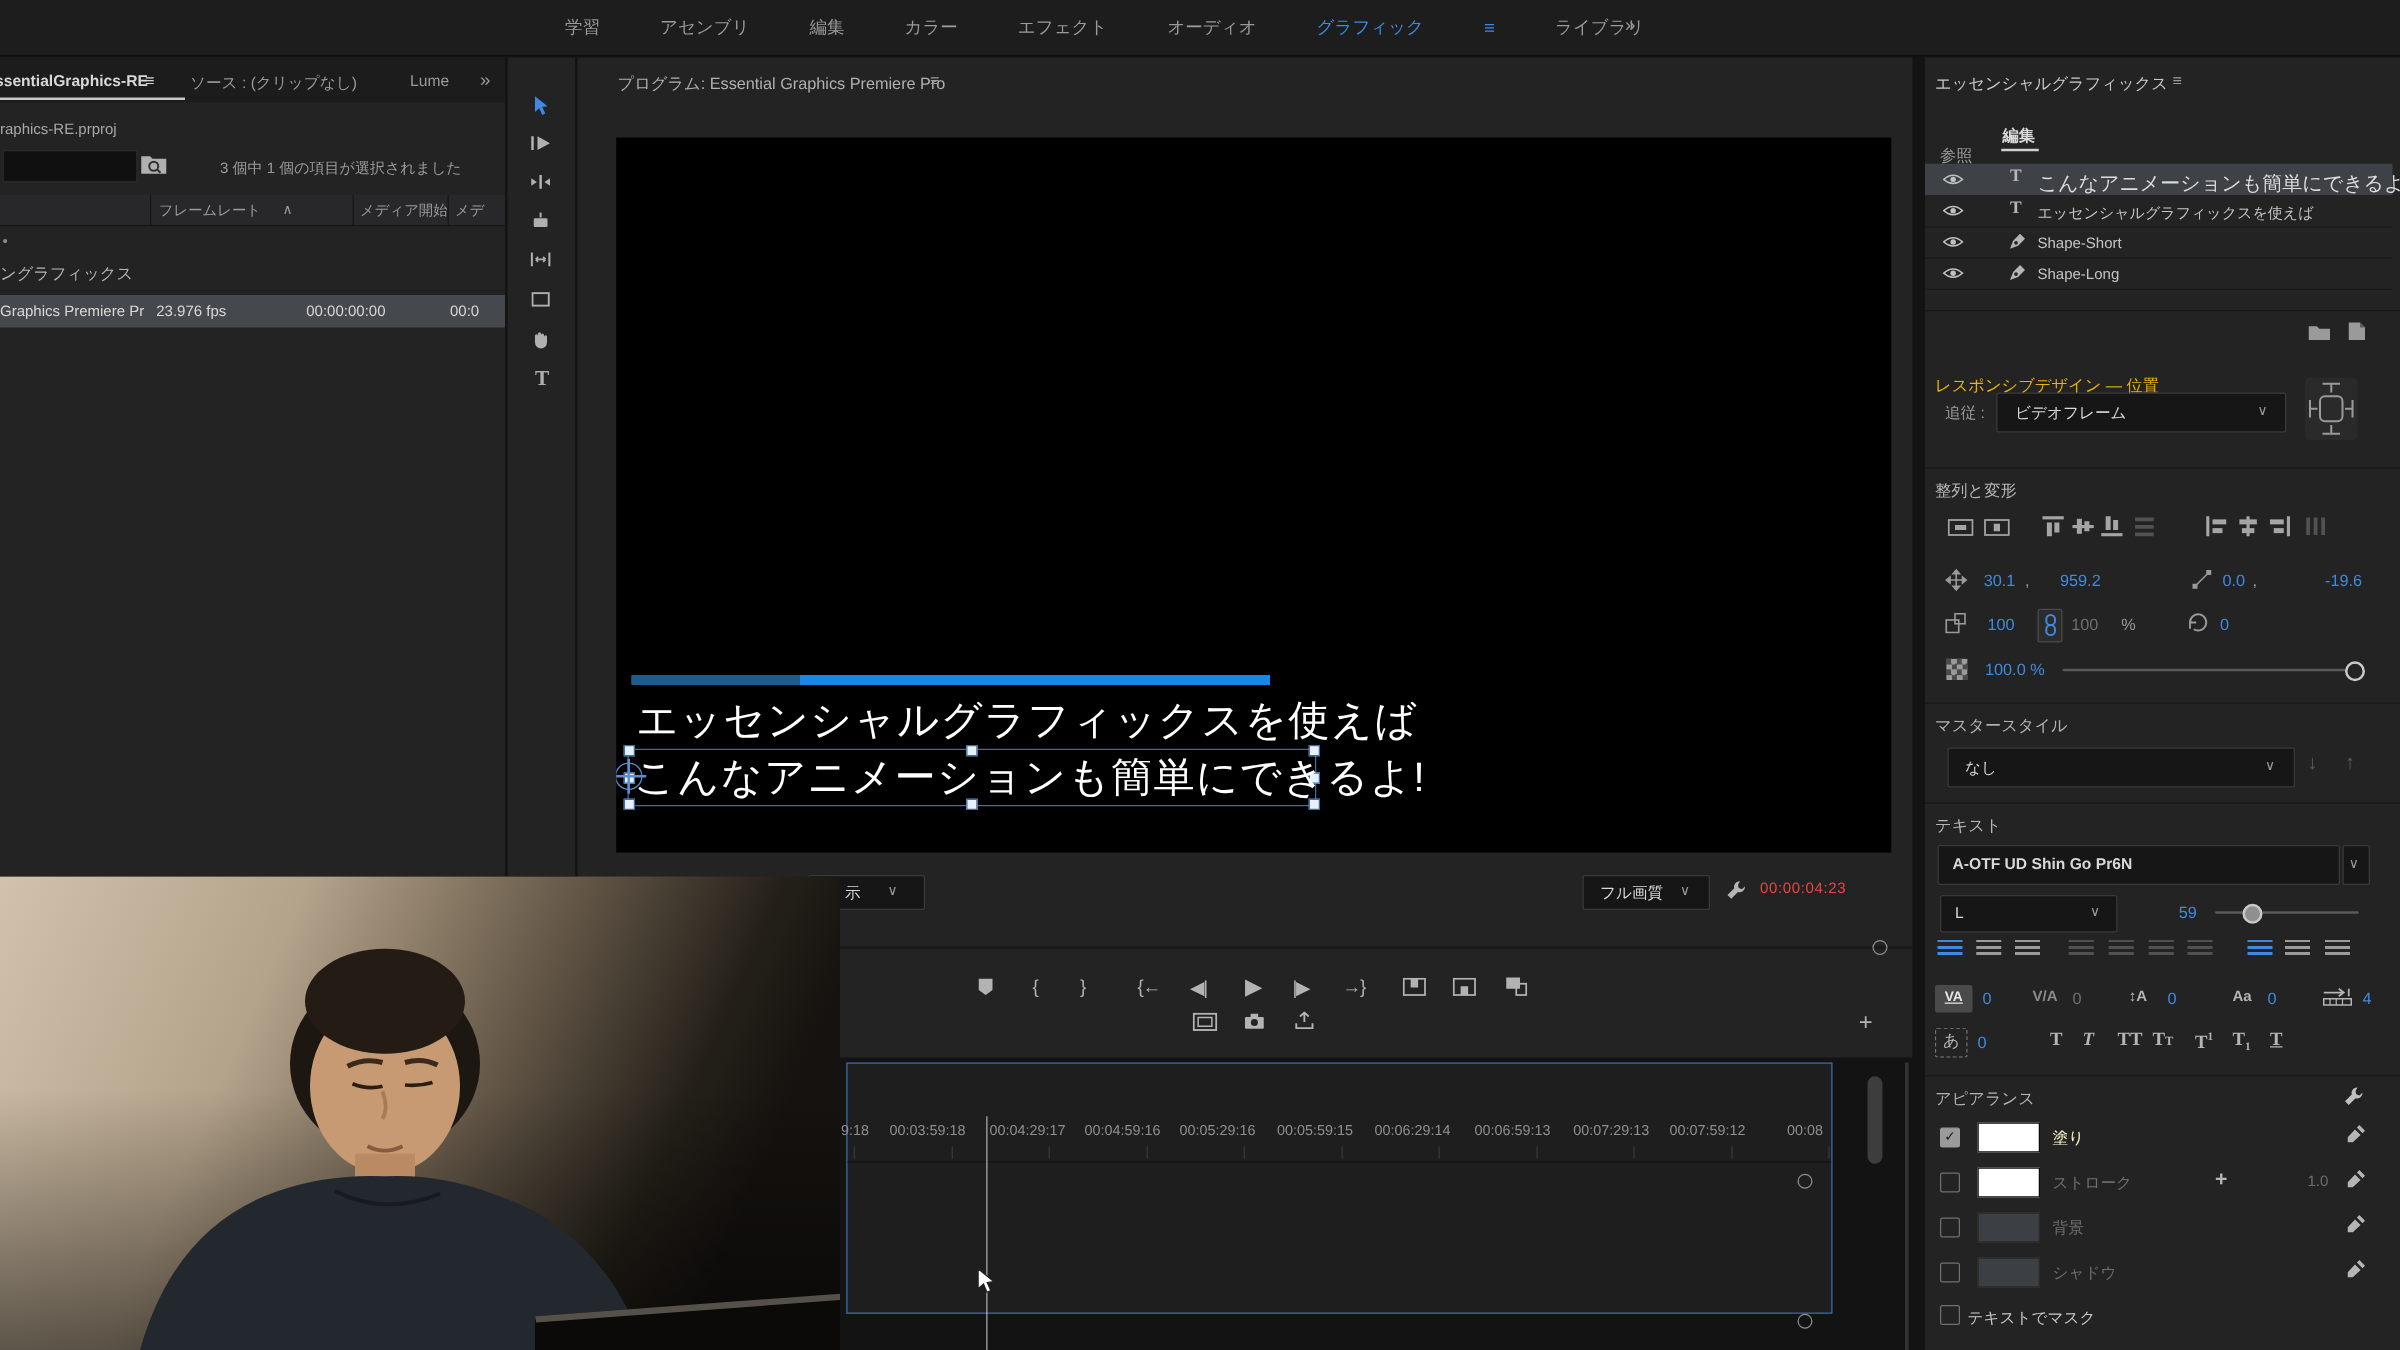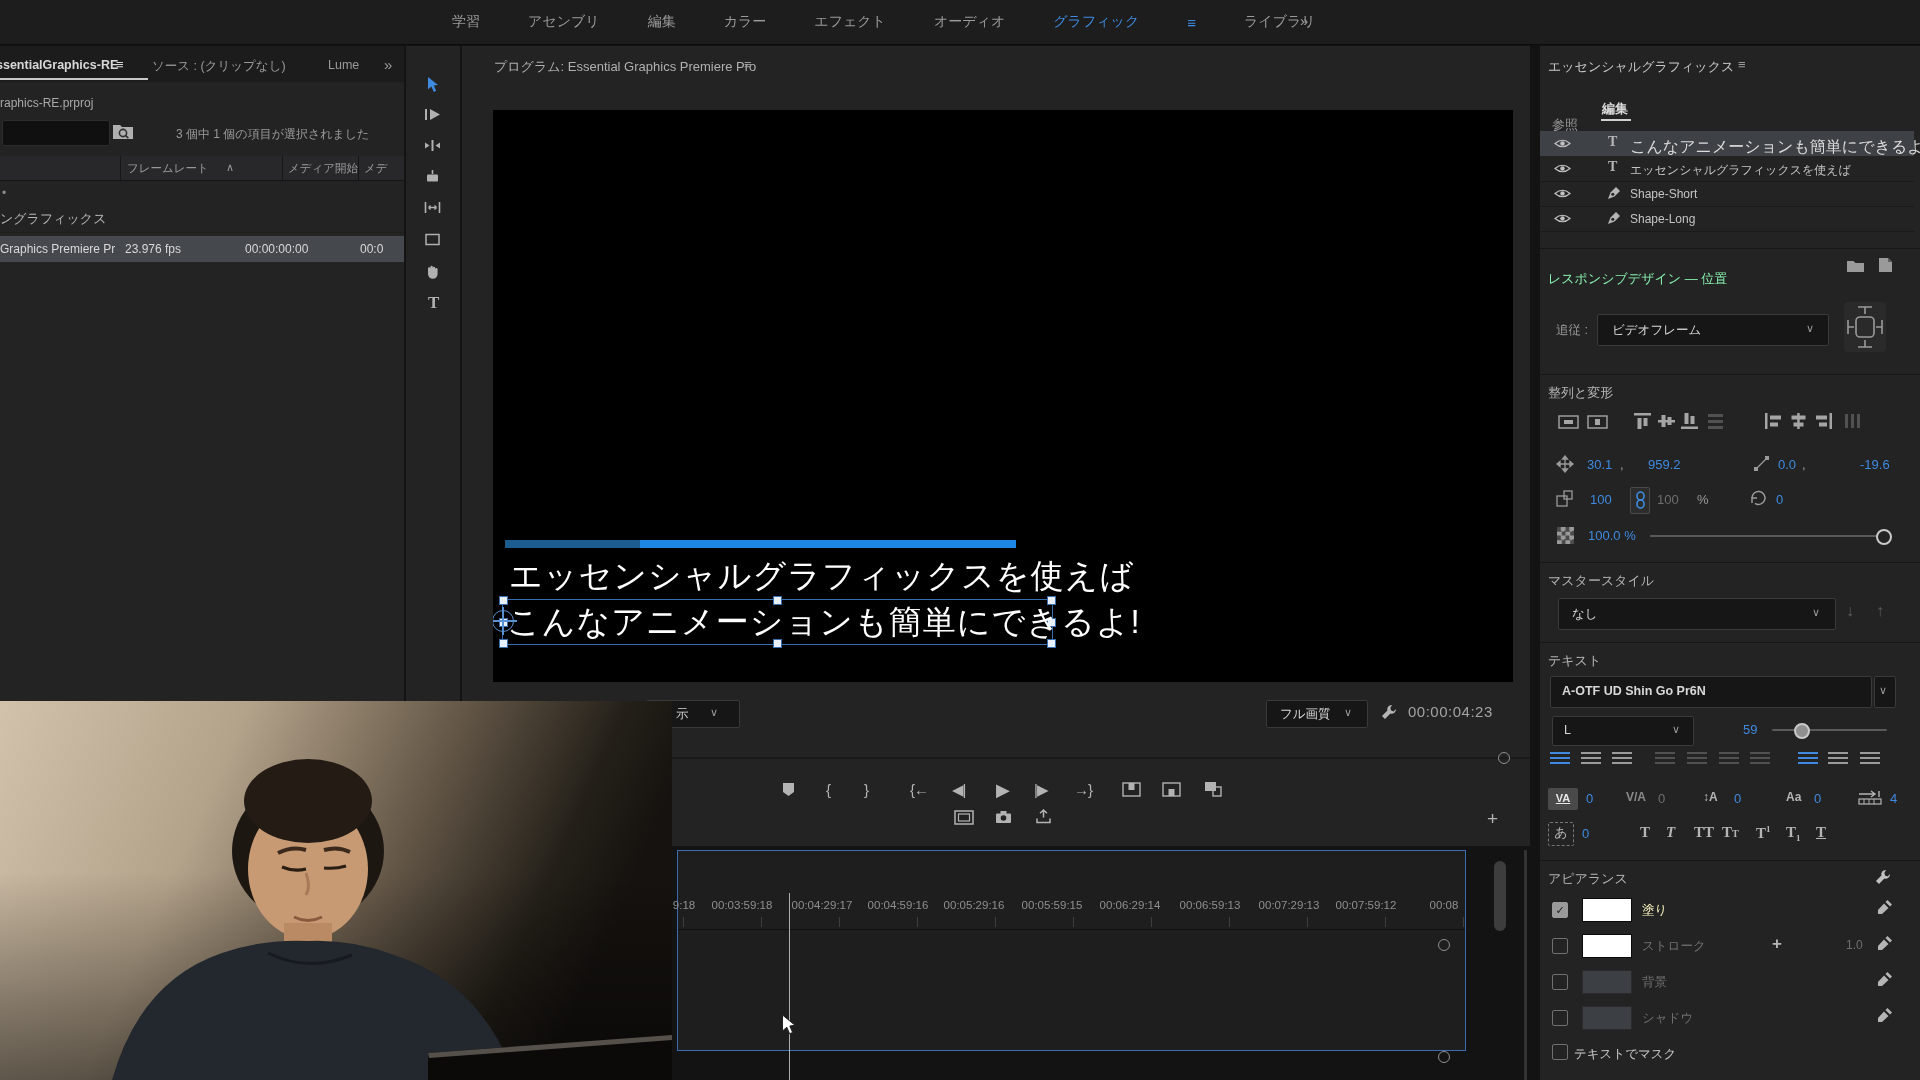--- a/index.html
+++ b/index.html
@@ -166,21 +166,21 @@
     <span class="t dim" style="left:248px;top:660px;font-size:11px;">∨</span>
 
     <div class="box" style="left:804px;top:654px;width:100px;height:26px;"></div>
     <span class="t bright" style="left:818px;top:660px;font-size:12.5px;">フル画質</span>
     <span class="t dim" style="left:882px;top:660px;font-size:11px;">∨</span>
     <span class="abs" style="left:918px;top:657px;">
       <svg class="icsvg" width="18" height="18" viewBox="0 0 18 18">
           <path d="M12 2 a4.4 4.4 0 0 0-4.6 5.6 L2 13 l3 3 5.4-5.4 A4.4 4.4 0 0 0 16 6 l-2.4 2.4 -2.6-1 -0.6-2.6z" fill="#b5b5b5"></path>
         </svg>
     </span>
-    <span class="t" style="left:946px;top:657px;font-size:15px;color:#a3a3a3;letter-spacing:.5px;">00:00:04:23</span>
+    <span class="t" style="left:946px;top:657px;font-size:12px;color:#ef4444;letter-spacing:.5px;">00:00:04:23</span>
 
     <div class="abs" style="left:0;top:711px;width:1068px;height:2px;background:#191919;"></div>
     <span class="circle-knob" style="left:1036px;top:706px;"></span>
 
     <span class="abs" style="left:320px;top:736px;">
       <svg class="icsvg" width="13" height="15" viewBox="0 0 13 15">
           <path d="M1 1 h11 v9 l-5.5 4 L1 10z" fill="#b3b3b3"></path>
         </svg>
     </span>
     <span class="trico" style="left:364px;top:735px;">{</span>
@@ -323,21 +323,21 @@
       </svg>
   </span>
   <span class="abs" style="left:1878px;top:257px;">
     <svg class="icsvg" width="15" height="16" viewBox="0 0 15 16">
         <path d="M1 1 h9 l4 4 v10 H1z" fill="#9a9a9a"></path>
         <path d="M10 1 l4 4 h-4z" fill="#5e5e5e"></path>
       </svg>
   </span>
   <div class="hline" style="left:1540px;top:248px;width:380px;"></div>
 
-  <span class="t" style="left:1548px;top:270px;font-size:13px;color:#86efac;">レスポンシブデザイン — 位置</span>
+  <span class="t" style="left:1548px;top:300px;font-size:13px;color:#eab308;">レスポンシブデザイン — 位置</span>
   <span class="t dim" style="left:1556px;top:322px;font-size:12.5px;">追従 :</span>
   <div class="box" style="left:1597px;top:314px;width:230px;height:30px;"></div>
   <span class="t bright" style="left:1612px;top:322px;font-size:12.5px;">ビデオフレーム</span>
   <span class="t dim" style="left:1806px;top:322px;font-size:11px;">∨</span>
   <span class="abs" style="left:1842px;top:300px;">
     <svg class="icsvg" width="46" height="54" viewBox="0 0 46 54">
         <rect x="2" y="2" width="42" height="50" rx="4" fill="#2a2a2a"></rect>
         <rect x="14" y="17" width="18" height="20" rx="4" fill="none" stroke="#9a9a9a" stroke-width="1.6"></rect>
         <path d="M23 7 v7 M16 7 h14" stroke="#9a9a9a" stroke-width="1.6"></path>
         <path d="M23 47 v-7 M16 47 h14" stroke="#9a9a9a" stroke-width="1.6"></path>

